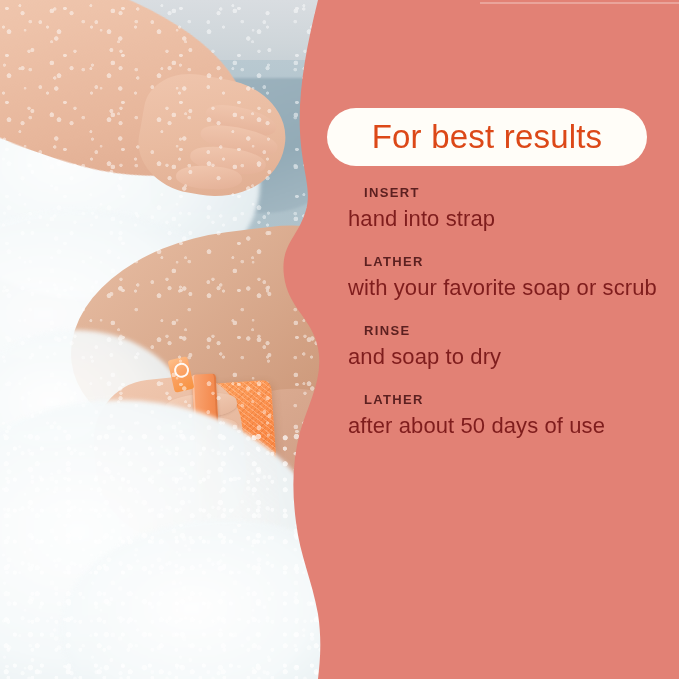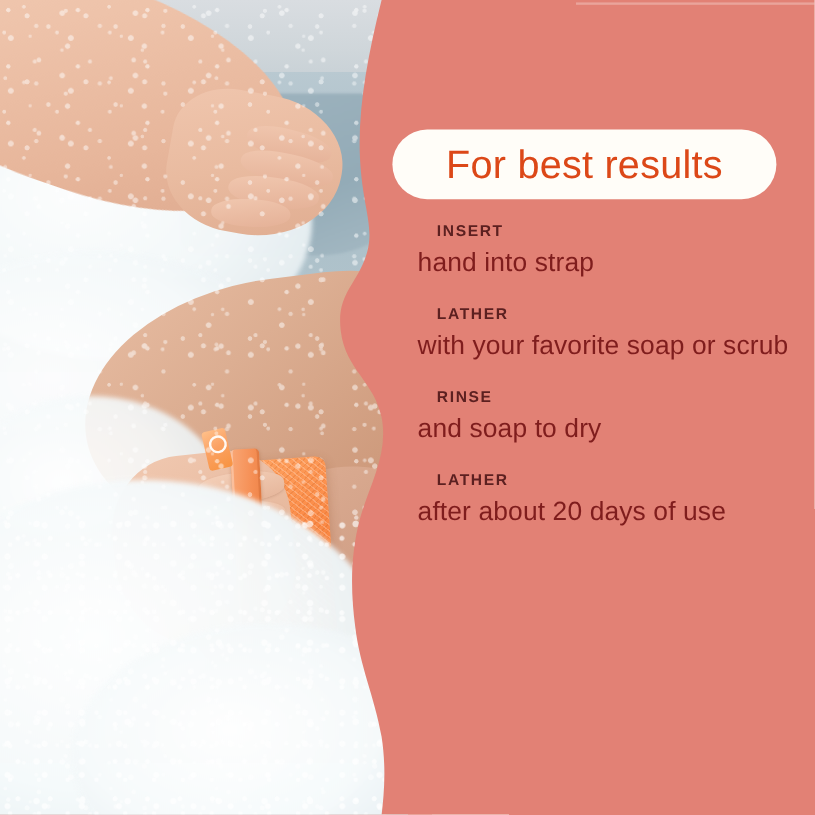--- a/index.html
+++ b/index.html
@@ -340,18 +340,18 @@
       </div>
 
 
       <div class="step">
         <p class="step-label">RINSE</p>
         <p class="step-text">and soap to dry</p>
       </div>
 
       <div class="step">
         <p class="step-label">LATHER</p>
-        <p class="step-text">after about 20 days of use</p>
+        <p class="step-text">after about 50 days of use</p>
       </div>
 
     </div>
   </div>
 </div>
 
 </body></html>

